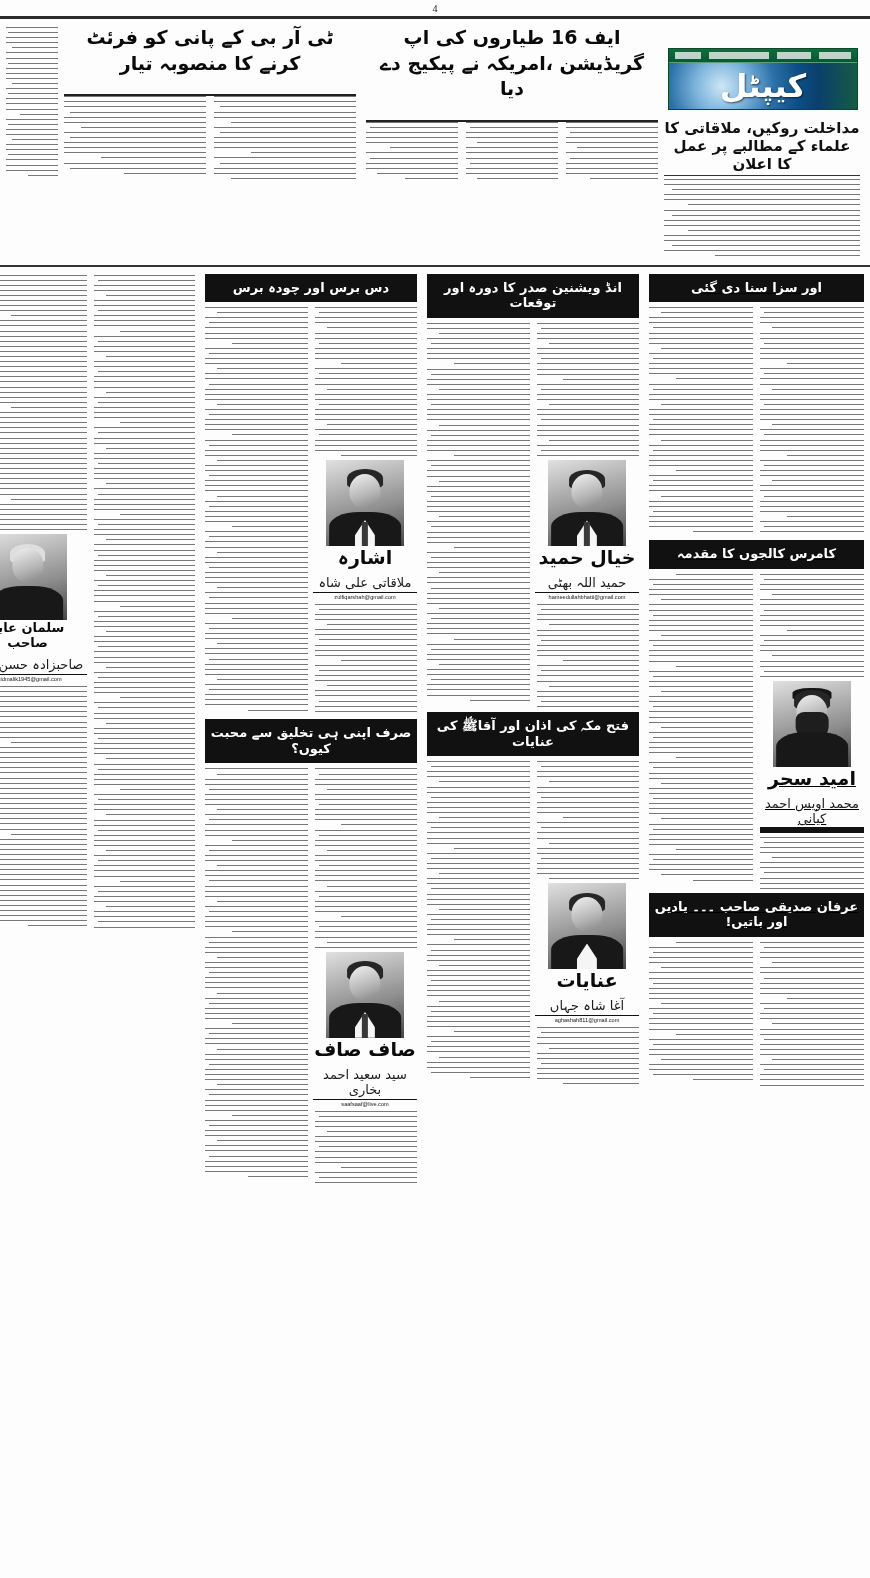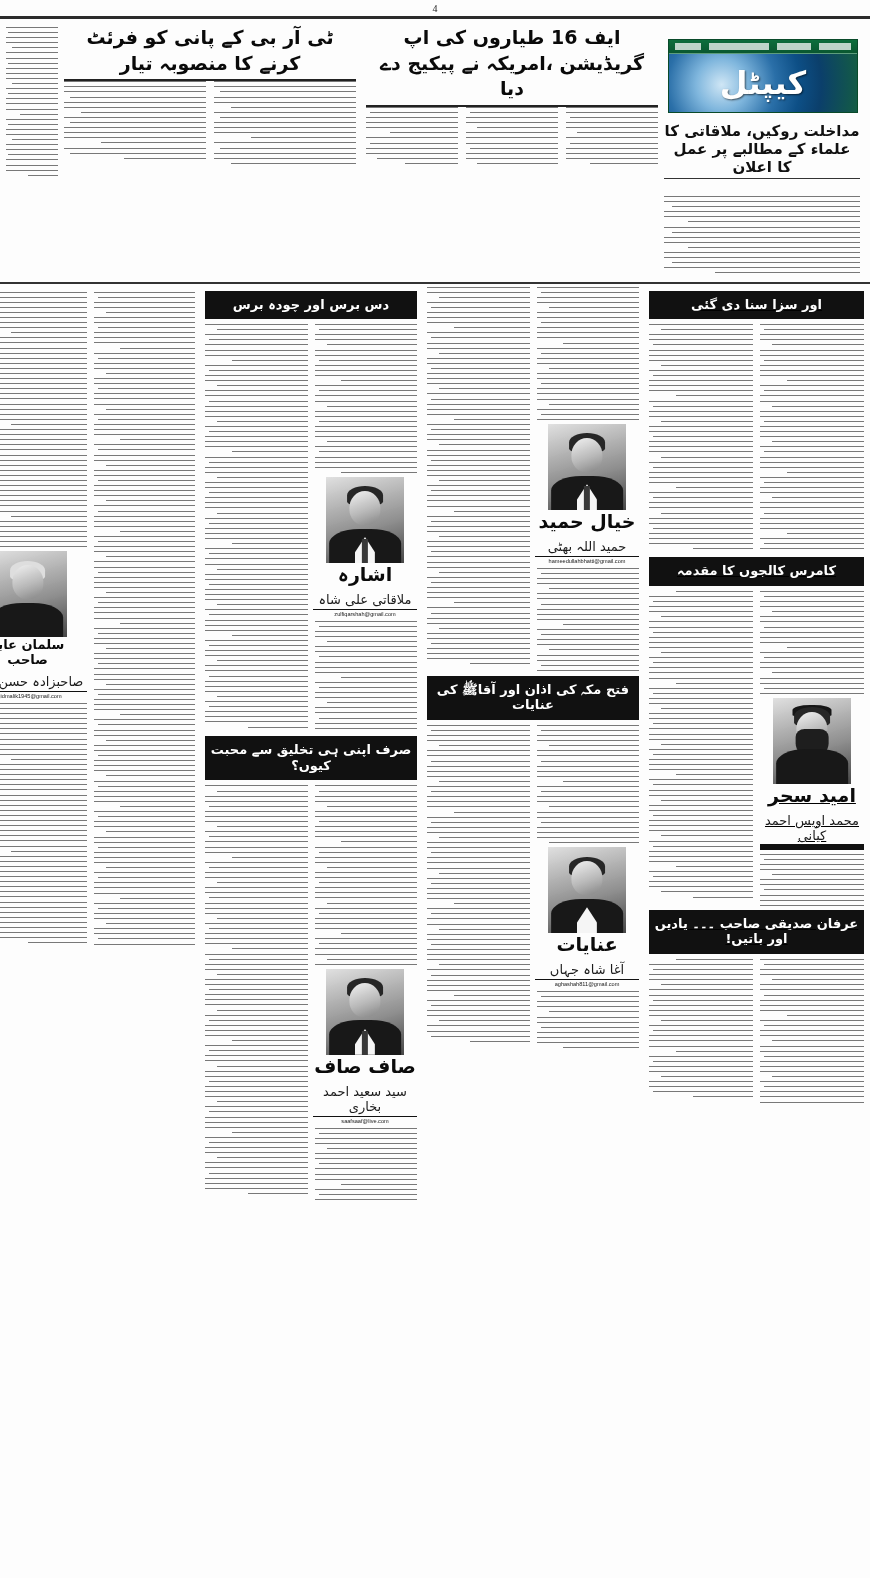--- a/index.html
+++ b/index.html
@@ -42,22 +42,22 @@
   .top-section {
     display: flex; flex-direction: row-reverse;
     padding: 4px 6px 0 6px;
     gap: 0;
   }
   .masthead-col {
     width: 200px; flex: none;
     padding-right: 4px;
   }
   .logo-box {
-    width: 190px; height: 74px;
-    margin: 14px 2px 6px auto;
+    width: 190px; height: 62px;
+    margin: 23px 2px 6px auto;
     background:
       radial-gradient(circle at 28% 62%, #cfe6f5 0%, #7fb6dd 18%, #2a6fa8 38%, #0d4f86 55%, #0b3f6b 70%, #15603f 100%),
       linear-gradient(#0f7a43, #0b5c33);
     border: 1px solid #0a4a2a;
     position: relative;
     overflow: hidden;
     padding-left: 8px;
   }
   .logo-topbar {
     position: absolute; top:0; left:0; right:0; height: 14px;
@@ -83,32 +83,32 @@
   }
   .logo-sub2 {
     position: absolute; right: 6px; bottom: 4px;
     color: #eafbea; font-size: 6px; direction: rtl; text-align: right;
   }
   .top-head-r {
     direction: rtl; text-align: center;
     font-size: 15px; font-weight: bold; color: #111;
     padding: 3px 0 2px 0;
     border-bottom: 1px solid #333;
-    margin-bottom: 17px;
+    margin-bottom: 3px;
   }
   .top-deck-r { direction: rtl; }
 
   .headline-col { flex: 1; padding: 0 6px; }
   .hl-row { display: flex; flex-direction: row-reverse; gap: 10px; }
   .hl-cell { flex: 1; }
   .hl-title {
     direction: rtl; text-align: center;
     font-size: 19px; font-weight: bold; color: #0a0a0a;
     line-height: 1.35;
-    padding-bottom: 3px;
+    padding-bottom: 18px;
     border-bottom: 2px solid #222;
   }
   .hl-body { direction: rtl; column-gap: 8px; }
   .hl-body.c3 { column-count: 3; }
   .hl-body.c2 { column-count: 2; }
 
   .micro-col { width: 52px; flex: none; padding-top: 2px; }
 
   
   .main-grid {
@@ -666,20 +666,21 @@
         <div class="ln s1"></div>
           <div class="ln s2"></div>
           <div class="ln s5"></div>
       </div>
     </div>
 
     <div class="vrule"></div>
 
     <div class="gcol c-b">
 
+      <div class="sec-head">انڈ ویشنین صدر کا دورہ اور توقعات</div>
       <div class="colbody k2 urdu-lines">
         <div class="ln s1"></div>
           <div class="ln s2"></div>
           <div class="ln s1"></div>
         <div class="ln s1"></div>
           <div class="ln s3"></div>
           <div class="ln s1"></div>
         <div class="ln s1"></div>
           <div class="ln s2"></div>
           <div class="ln s1"></div>

